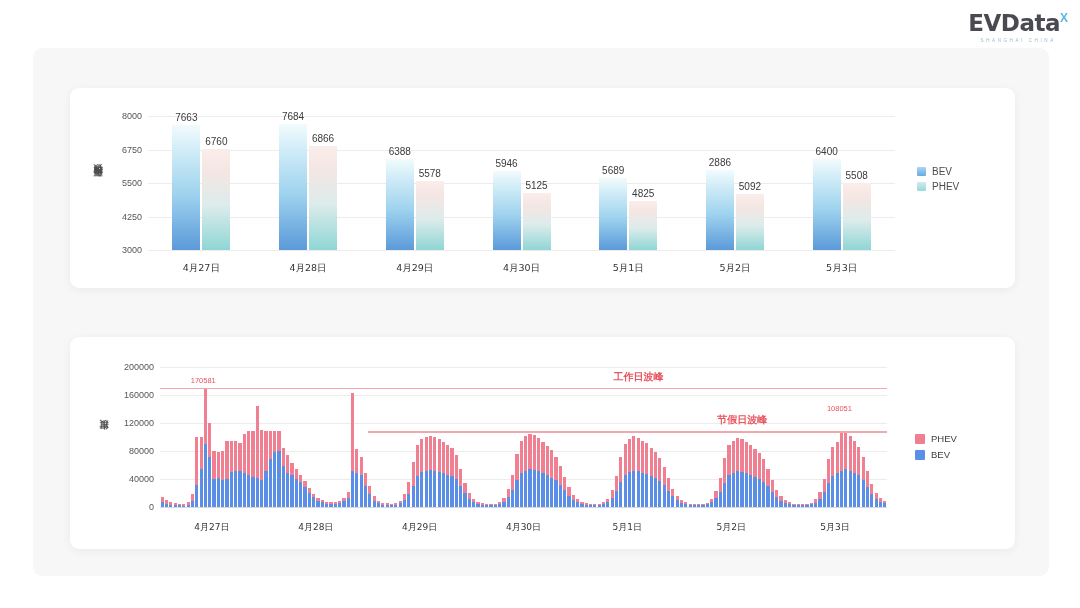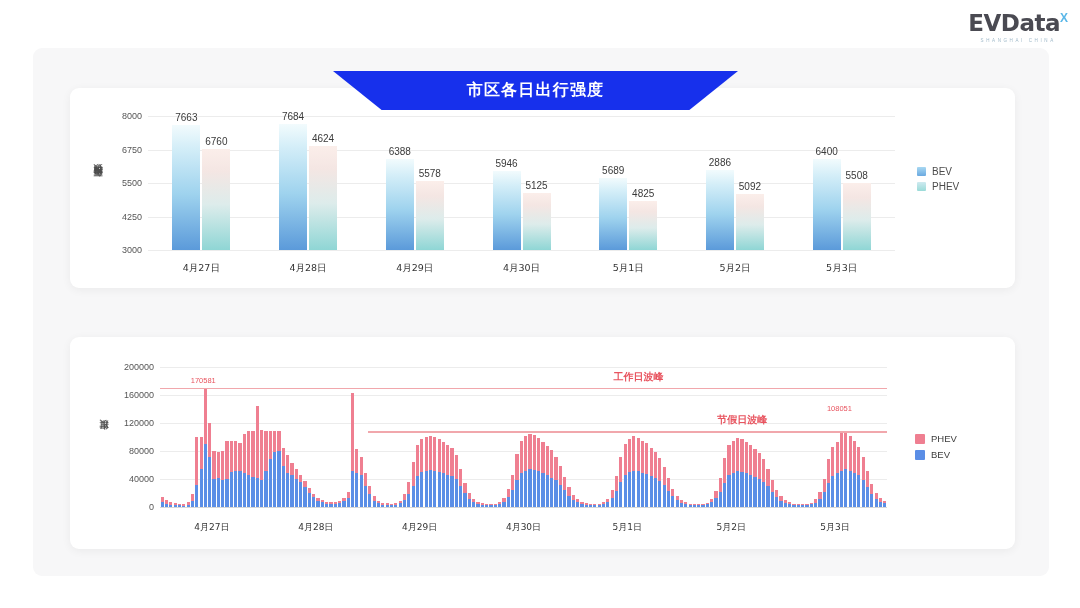--- a/index.html
+++ b/index.html
@@ -139,23 +139,20 @@
       <div class="evdata-word">
         <span class="evdata-main">EVData</span>
         <span class="evdata-x">X</span>
       </div>
       <div class="evdata-sub">shanghai china</div>
     </div>
   </div>
 
   <div class="panel"></div>
 
-  <div class="banner" id="banner-intensity">
-    <span class="banner-title">市区各日出行强度</span>
-  </div>
   <div class="card" id="card-intensity">
     <div class="chart-wrap" id="chart1">
         <div class="axis-title-y" style="left: 22px; top: 28px; height: 134px; display: flex; align-items: center; justify-content: center;">每万辆出行车辆数</div>
         <div class="gridline" style="left: 78px; width: 747px; top: 162px;"></div>
         <div class="ytick" style="top: 162px; left: 38px; width: 34px;">3000</div>
         <div class="gridline" style="left: 78px; width: 747px; top: 128.5px;"></div>
         <div class="ytick" style="top: 128.5px; left: 38px; width: 34px;">4250</div>
         <div class="gridline" style="left: 78px; width: 747px; top: 95px;"></div>
         <div class="ytick" style="top: 95px; left: 38px; width: 34px;">5500</div>
         <div class="gridline" style="left: 78px; width: 747px; top: 61.5px;"></div>
@@ -163,21 +160,21 @@
         <div class="gridline" style="left: 78px; width: 747px; top: 28px;"></div>
         <div class="ytick" style="top: 28px; left: 38px; width: 34px;">8000</div>
         <div class="bar1 bev" style="left: 102.357px; width: 28px; top: 37.0316px; height: 124.968px; bottom: auto;"></div>
         <div class="bar1-label" style="left: 116.357px; top: 35.0316px;">7663</div>
         <div class="bar1 phev" style="left: 132.357px; width: 28px; top: 61.232px; height: 100.768px; bottom: auto;"></div>
         <div class="bar1-label" style="left: 146.357px; top: 59.232px;">6760</div>
         <div class="xtick" style="left: 131.357px; top: 174px;">4月27日</div>
         <div class="bar1 bev" style="left: 209.071px; width: 28px; top: 36.4688px; height: 125.531px; bottom: auto;"></div>
         <div class="bar1-label" style="left: 223.071px; top: 34.4688px;">7684</div>
         <div class="bar1 phev" style="left: 239.071px; width: 28px; top: 58.3912px; height: 103.609px; bottom: auto;"></div>
-        <div class="bar1-label" style="left: 253.071px; top: 56.3912px;">4624</div>
+        <div class="bar1-label" style="left: 253.071px; top: 56.3912px;">6866</div>
         <div class="xtick" style="left: 238.071px; top: 174px;">4月28日</div>
         <div class="bar1 bev" style="left: 315.786px; width: 28px; top: 71.2016px; height: 90.7984px; bottom: auto;"></div>
         <div class="bar1-label" style="left: 329.786px; top: 69.2016px;">6388</div>
         <div class="bar1 phev" style="left: 345.786px; width: 28px; top: 92.9096px; height: 69.0904px; bottom: auto;"></div>
         <div class="bar1-label" style="left: 359.786px; top: 90.9096px;">5578</div>
         <div class="xtick" style="left: 344.786px; top: 174px;">4月29日</div>
         <div class="bar1 bev" style="left: 422.5px; width: 28px; top: 83.0472px; height: 78.9528px; bottom: auto;"></div>
         <div class="bar1-label" style="left: 436.5px; top: 81.0472px;">5946</div>
         <div class="bar1 phev" style="left: 452.5px; width: 28px; top: 105.05px; height: 56.95px; bottom: auto;"></div>
         <div class="bar1-label" style="left: 466.5px; top: 103.05px;">5125</div>

